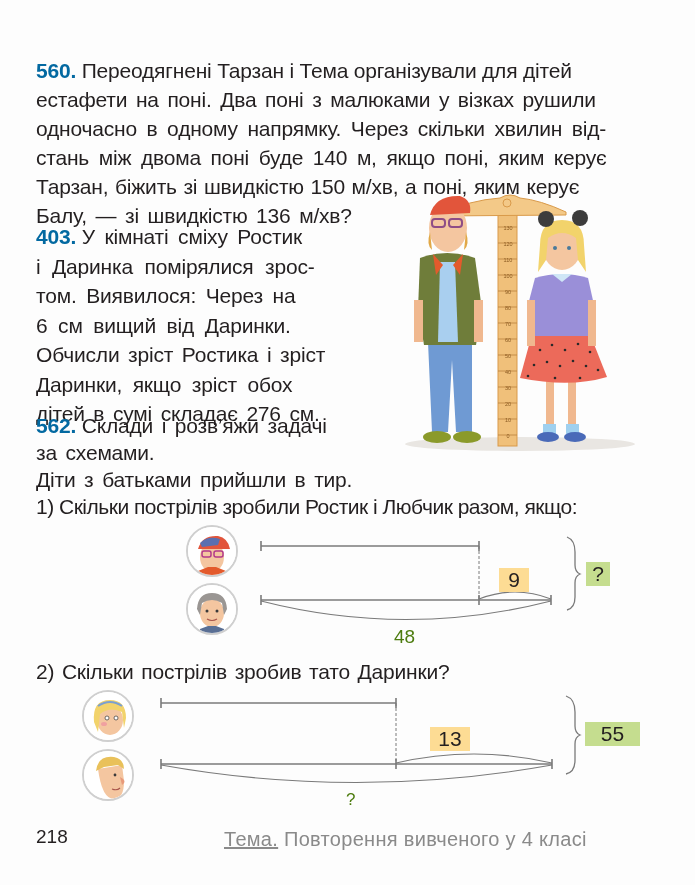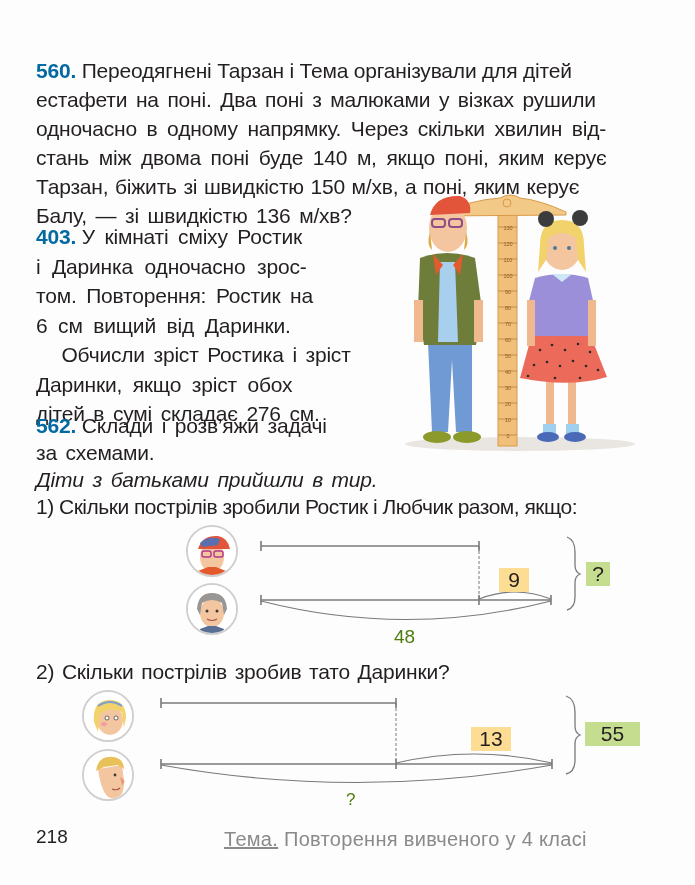--- a/index.html
+++ b/index.html
@@ -26,32 +26,32 @@
   <span class="line justify-line"><span><span class="num">560.</span> <span>Переодягнені Тарзан і Тема організували для дітей</span></span></span>
   <span class="line" style="word-spacing:3px;">естафети на поні. Два поні з малюками у візках рушили</span>
   <span class="line" style="word-spacing:4px;">одночасно в одному напрямку. Через скільки хвилин від-</span>
   <span class="line" style="word-spacing:4px;">стань між двома поні буде 140 м, якщо поні, яким керує</span>
   <span class="line" style="word-spacing:1px;">Тарзан, біжить зі швидкістю 150 м/хв, а поні, яким керує</span>
   <span class="line" style="word-spacing:3px;">Балу, — зі швидкістю 136 м/хв?</span>
 </div>
 
 <div class="para" style="left:36px; top:222px; width:340px; line-height:29.5px;">
   <span class="line"><span class="num">403.</span> <span style="word-spacing:4px;">У кімнаті сміху Ростик</span></span>
-  <span class="line" style="word-spacing:6px;">і Даринка одночасно зрос-</span>
-  <span class="line" style="word-spacing:4px;">том. Повторення: Ростик на</span>
+  <span class="line" style="word-spacing:6px;">і Даринка помірялися зрос-</span>
+  <span class="line" style="word-spacing:4px;">том. Виявилося: Через на</span>
   <span class="line" style="word-spacing:5px;">6 см вищий від Даринки.</span>
-  <span class="line" style="word-spacing:3px;text-align:center;">Обчисли зріст Ростика і зріст</span>
+  <span class="line" style="word-spacing:3px;">Обчисли зріст Ростика і зріст</span>
   <span class="line" style="word-spacing:5px;">Даринки, якщо зріст обох</span>
   <span class="line" style="word-spacing:3px;">дітей в сумі складає 276 см.</span>
 </div>
 
 <div class="para" style="left:36px; top:412px; width:630px; line-height:27px;">
   <span class="line"><span class="num">562.</span> <span style="word-spacing:3px;">Склади і розв’яжи задачі</span></span>
   <span class="line" style="word-spacing:3px;">за схемами.</span>
-  <span class="line" style="word-spacing:3px;font-style:italic;">Діти з батьками прийшли в тир.</span>
+  <span class="line" style="word-spacing:3px;">Діти з батьками прийшли в тир.</span>
   <span class="line" style="letter-spacing:-0.5px;">1) Скільки пострілів зробили Ростик і Любчик разом, якщо:</span>
 </div>
 
 <div class="para" style="left:36px; top:657px;">
   <span class="line" style="word-spacing:2px;">2) Скільки пострілів зробив тато Даринки?</span>
 </div>
 
 <svg class="svg-layer" width="695" height="885" viewBox="0 0 695 885">
 
   <ellipse cx="520" cy="444" rx="115" ry="7" fill="#e9e6e2"></ellipse>
@@ -243,21 +243,21 @@
 <div class="avatar" style="left:82px; top:749px;">
   <svg width="48" height="48" viewBox="0 0 48 48">
     <rect width="48" height="48" fill="#fff"></rect>
     <path d="M14 18 Q 18 48 30 48 Q 40 48 40 30 L 38 14 Z" fill="#f4c6a0"></path>
     <path d="M12 20 Q 14 4 30 6 Q 40 8 40 18 L 34 14 L 20 16 Z" fill="#e9c15a"></path>
     <path d="M36 26 Q 44 30 38 34 Z" fill="#e89a7a"></path>
     <circle cx="31" cy="24" r="1.4" fill="#3a3a3a"></circle>
     <path d="M28 38 Q 33 40 36 37" stroke="#a8544a" fill="none" stroke-width="1.1"></path>
   </svg>
 </div>
-<div class="tag orange" style="left:471px; top:727px; width:40px; height:24px;">13</div>
+<div class="tag orange" style="left:430px; top:727px; width:40px; height:24px;">13</div>
 <div class="tag green" style="left:585px; top:722px; width:55px; height:24px;">55</div>
 <div class="plain-label" style="left:346px; top:790px; font-size:17px;">?</div>
 
 <div class="footer-page">218</div>
 <div class="footer-topic">
   <span class="u">Тема.</span>
   <span>Повторення вивченого у 4 класі</span>
 </div>
 
 </body></html>

